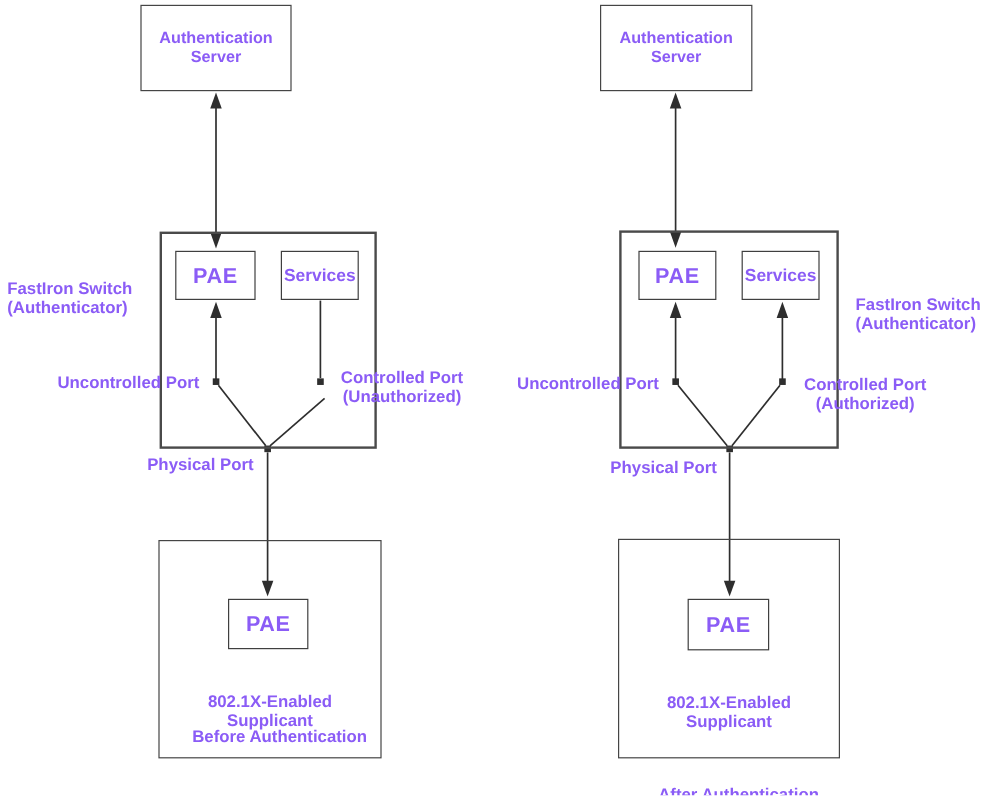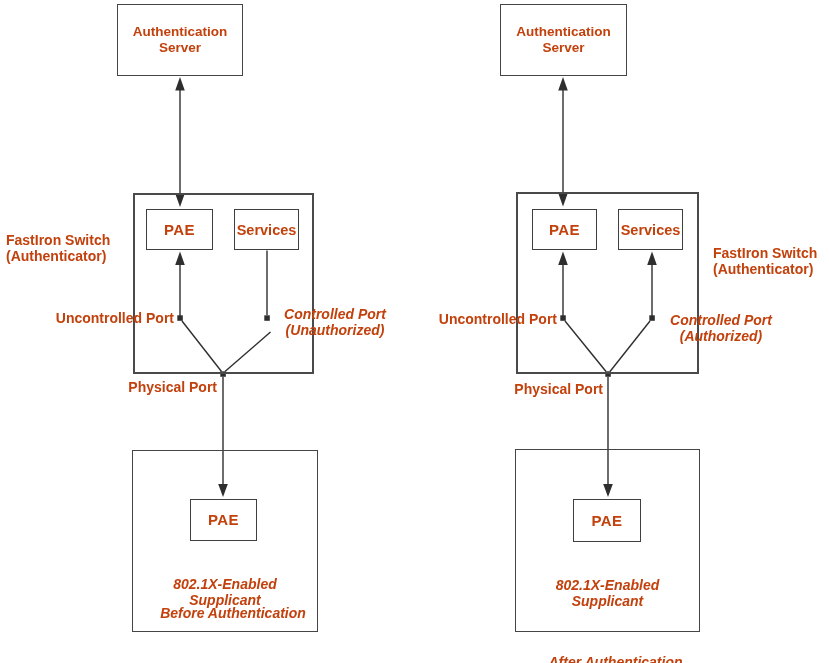--- a/index.html
+++ b/index.html
@@ -6,21 +6,21 @@
     margin: 0;
     padding: 0;
     background: #ffffff;
   }
   .canvas {
     position: relative;
     width: 829px;
     height: 663px;
     background: #ffffff;
     font-family: "Liberation Sans", "DejaVu Sans", sans-serif;
-    color: #c2410c;
+    color: #8b5cf6;
     overflow: hidden;
   }
   .layer {
     position: absolute;
     left: 0;
     top: 0;
   }
   .box {
     position: absolute;
     box-sizing: border-box;
@@ -34,28 +34,28 @@
   .box.thick { border-width: 2px; border-color: #4a4a4a; }
   .box.small { border-width: 1.4px; border-color: #3f3f3f; }
   .ml { white-space: pre-line; }
   .lbl {
     position: absolute;
     font-weight: bold;
     font-size: 14px;
     line-height: 16px;
     white-space: pre-line;
   }
-  .lbl.right { text-align: right; }
-  .lbl.center { text-align: center; font-style: italic; }
+  .lbl.right { text-align: center; }
+  .lbl.center { text-align: center; }
   .boxtext {
     font-weight: bold;
     font-size: 13.5px;
     line-height: 16px;
   }
-  .paetext { font-size: 15px; letter-spacing: 0.5px; }
+  .paetext { font-size: 18px; letter-spacing: 0.5px; }
   .svctext { font-size: 14.5px; }
   svg line { stroke: #2e2e2e; stroke-width: 1.4; }
   svg polygon, svg rect { fill: #2e2e2e; stroke: none; }
 </style>
 </head>
 <body>
 
 <div class="canvas">
 
   <svg class="layer" width="829" height="663" viewBox="0 0 829 663">

